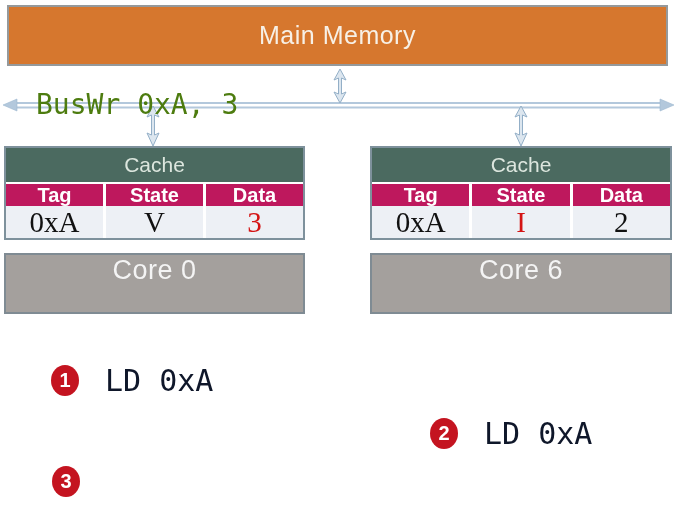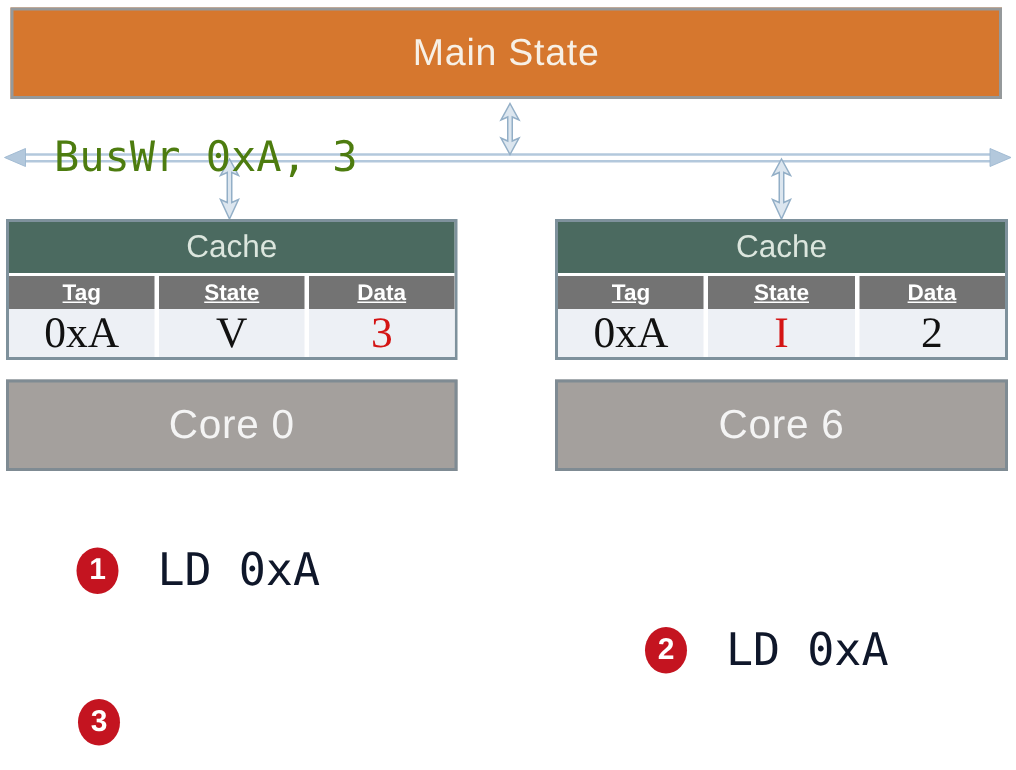--- a/index.html
+++ b/index.html
@@ -28,34 +28,34 @@
   }
   .cache.left{left:4px;}
   .cache.right{left:370px;width:302px;}
   .cache-title{
     height:34px;background:#4b6a60;color:#dce6de;font-size:21px;
     display:flex;align-items:center;justify-content:center;border-bottom:2px solid #fff;
   }
   .cache-head,.cache-row{display:flex;gap:3px;background:#fff;}
   .cache-head{height:22px;}
   .cache-head .cell{
-    flex:1;background:#737373;color:#fff;font-weight:bold;font-size:15px;
-    display:flex;align-items:center;justify-content:center;text-decoration:underline;
+    flex:1;background:#be185d;color:#fff;font-weight:bold;font-size:20px;
+    display:flex;align-items:center;justify-content:center;
   }
   .cache-row{height:32px;margin-top:0;}
   .cache-row .cell{
     flex:1;background:#edf0f5;color:#111;
     font-family:Liberation Serif, serif;font-size:29px;line-height:32px;
     display:flex;align-items:center;justify-content:center;
   }
   
   .core{
     position:absolute;top:253px;height:61px;box-sizing:border-box;
     background:#a4a09d;border:2px solid #7f8b93;
-    display:flex;align-items:center;justify-content:center;
+    display:flex;justify-content:center;
   }
   .core.c0{left:4px;width:301px;}
   .core.c1{left:370px;width:302px;}
   .core span{color:#f4f4f4;font-size:27px;letter-spacing:.5px;}
   
   .step{position:absolute;display:flex;align-items:center;gap:26px;}
   .step.s1{left:51px;top:363px;}
   .step.s2{left:430px;top:416px;}
   .step.s3{left:52px;top:466px;}
   .step-num{
@@ -79,21 +79,21 @@
     </g>
 
     <polygon points="340,69 346,80 341.5,78 341.5,94 346,92 340,103 334,92 338.5,94 338.5,78 334,80" fill="#dce6ef" stroke="#93afc7" stroke-width="1"></polygon>
 
     <polygon points="153,106 159,117 154.5,115 154.5,135 159,133 153,146 147,133 151.5,135 151.5,115 147,117" fill="#dce6ef" stroke="#93afc7" stroke-width="1"></polygon>
 
     <polygon points="521,106 527,117 522.5,115 522.5,135 527,133 521,146 515,133 519.5,135 519.5,115 515,117" fill="#dce6ef" stroke="#93afc7" stroke-width="1"></polygon>
   </svg>
 
   <div class="main-memory">
-    <span>Main State</span>
+    <span>Main Memory</span>
   </div>
 
   <div class="bus-label">BusWr 0xA, 3</div>
 
   <div class="cache left">
     <div class="cache-title">Cache</div>
     <div class="cache-head">
       <div class="cell">Tag</div>
       <div class="cell">State</div>
       <div class="cell">Data</div>

